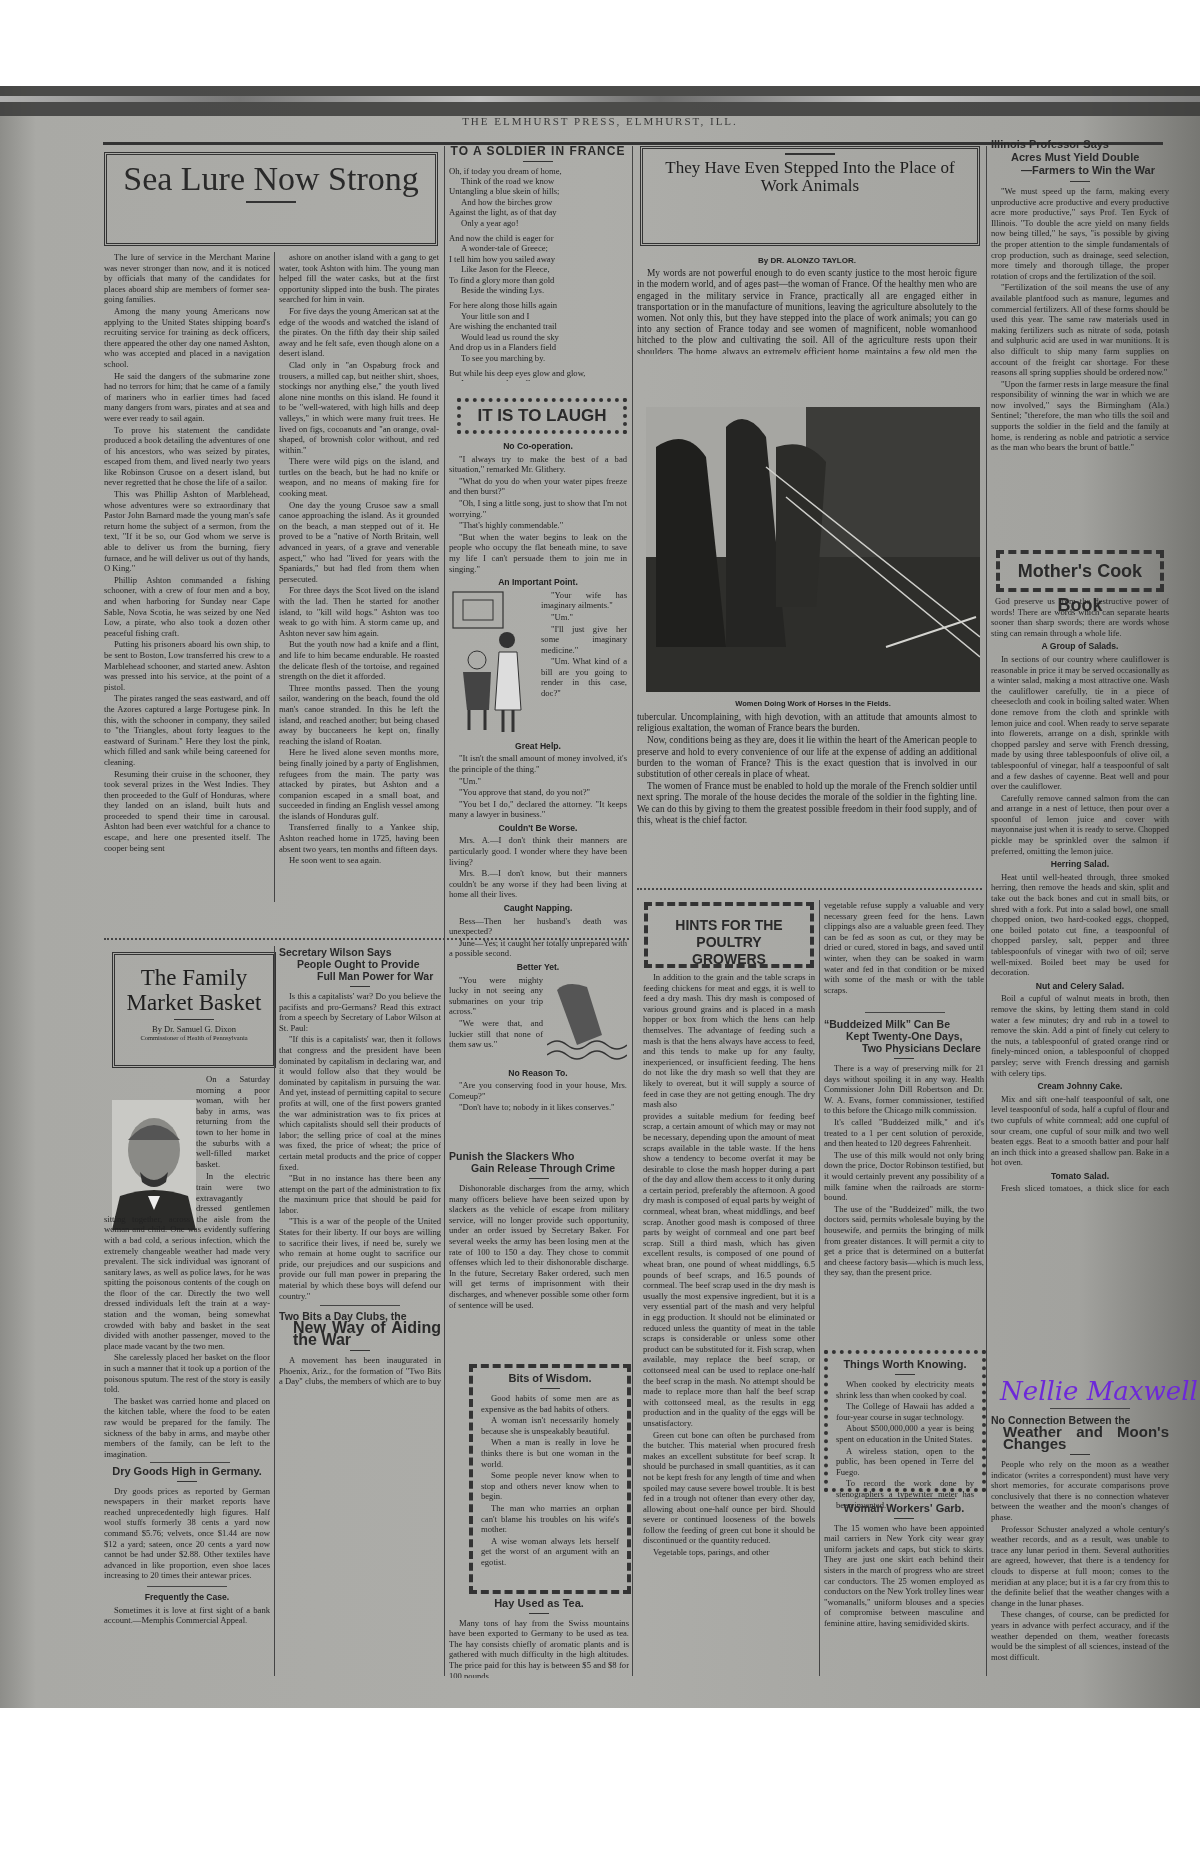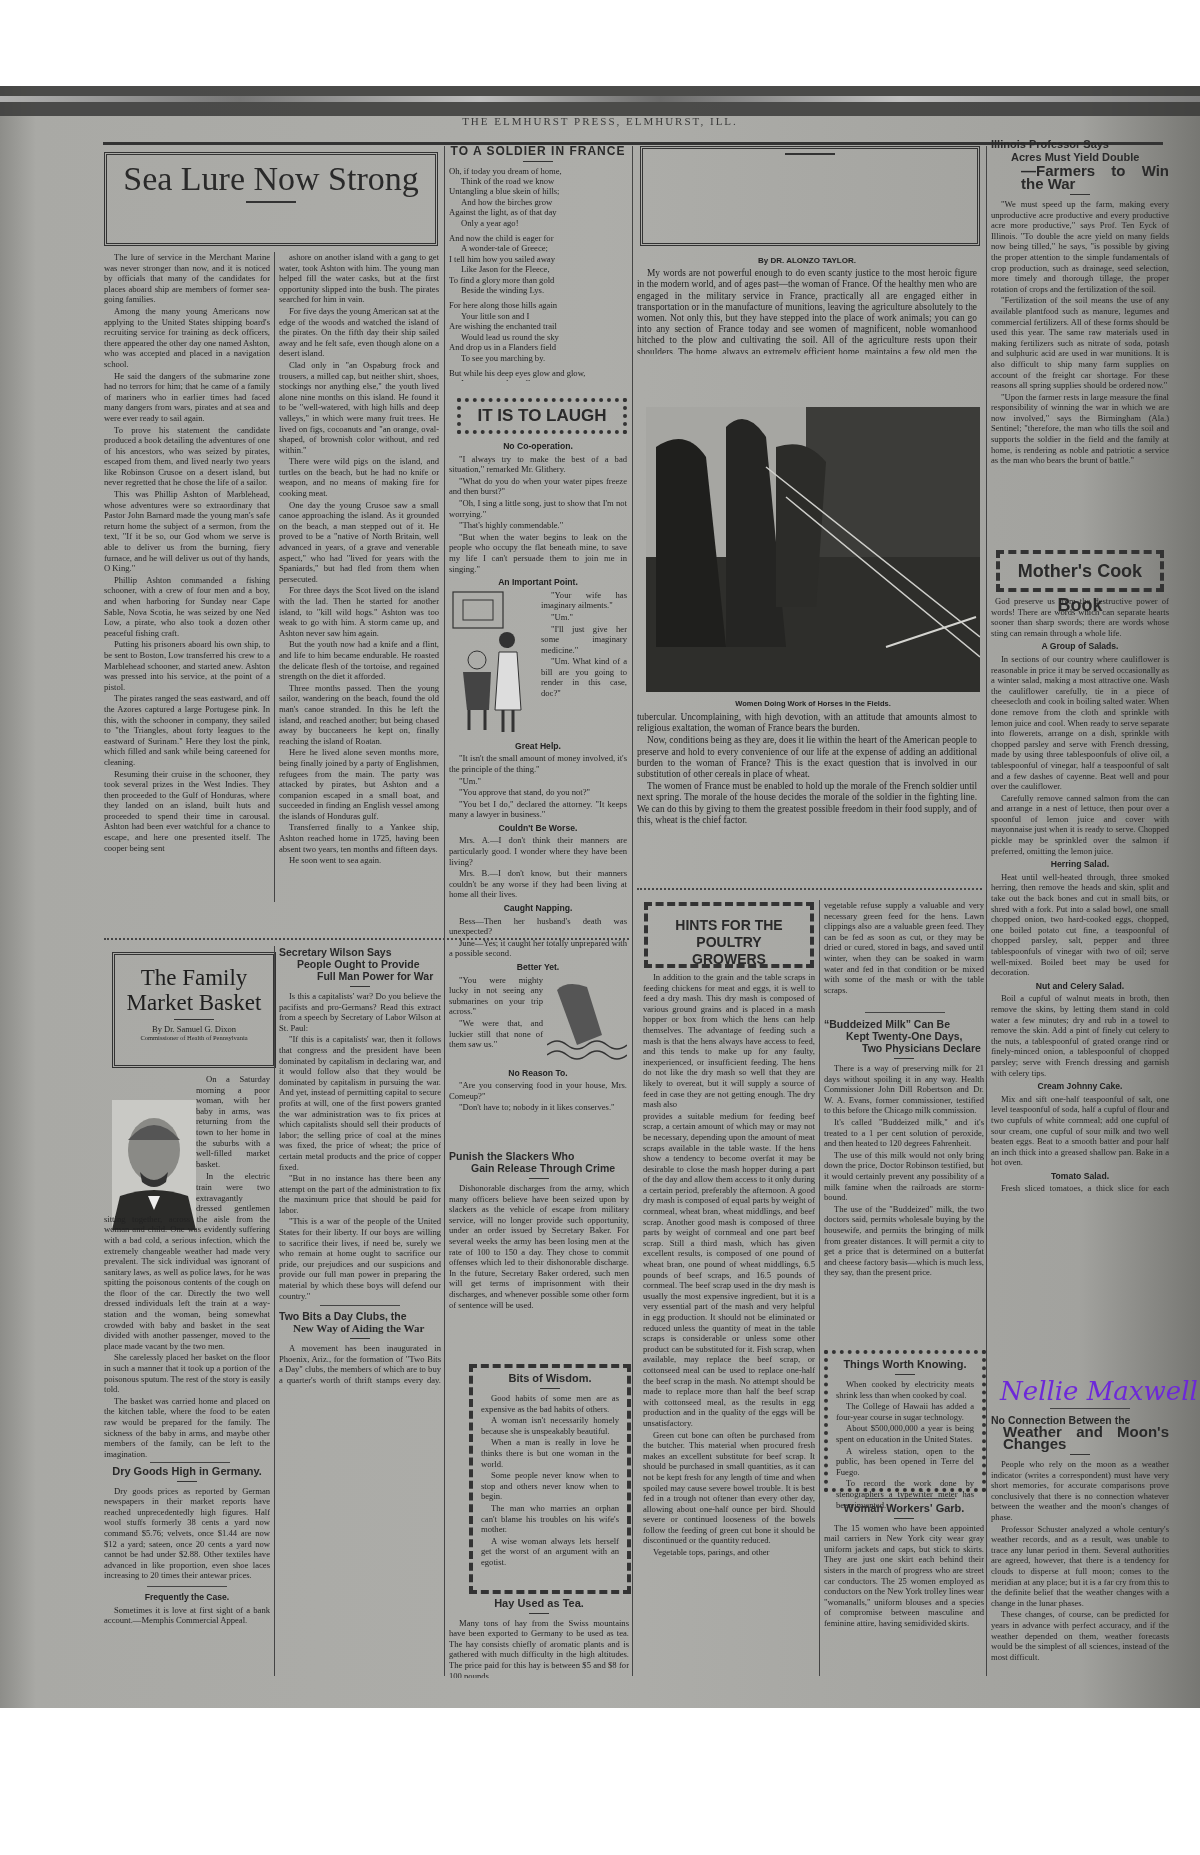--- a/index.html
+++ b/index.html
@@ -164,20 +164,21 @@
   </div>
   <div class="subhead-small" data-name="joke-title">No Reason To.</div>
   <p data-name="paragraph">"Are you conserving food in your house, Mrs. Comeup?"</p>
   <p data-name="paragraph">"Don't have to; nobody in it likes conserves."</p>
 </div>
 
 <div class="vrule" data-name="column-divider" style="left:632px;top:146px;height:1530px;"></div>
 
 <div class="boxhead" data-name="heroic-women-headline-box" style="left:640px;top:146px;width:340px;height:100px;">
   <div class="shortrule" data-name="headline-rule"></div>
+  <div style="font-size:17px;line-height:18px;padding:0 12px;" data-name="heroic-subtitle">They Have Even Stepped Into the Place of Work Animals</div>
 </div>
 <div class="col" data-name="heroic-intro" style="left:637px;top:252px;width:340px;height:102px;font-size:9.4px;line-height:11.2px;">
   <div class="subhead-small" style="font-size:8px;" data-name="byline">By DR. ALONZO TAYLOR.</div>
   <p data-name="paragraph">My words are not powerful enough to do even scanty justice to the most heroic figure in the modern world, and of ages past—the woman of France. Of the healthy men who are engaged in the military service in France, practically all are engaged either in transportation or in the manufacture of munitions, leaving the agriculture absolutely to the women. Not only this, but they have stepped into the place of work animals; you can go into any section of France today and see women of magnificent, noble womanhood hitched to the plow and cultivating the soil. All of the agriculture rests upon their shoulders. The home, always an extremely efficient home, maintains a few old men, the wounded and the</p>
 </div>
 <div class="photo" data-name="women-plowing-photo" style="left:646px;top:407px;width:334px;height:285px;">
   <svg width="334" height="285" viewBox="0 0 334 285">
     <rect x="0" y="0" width="334" height="285" fill="#3c3c39"></rect>
     <rect x="0" y="0" width="160" height="150" fill="#a6a6a2"></rect>
     <rect x="0" y="150" width="334" height="135" fill="#2e2e2b"></rect>
@@ -194,21 +195,21 @@
   <p data-name="paragraph">Now, conditions being as they are, does it lie within the heart of the American people to preserve and hold to every convenience of our life at the expense of adding an additional burden to the woman of France? This is the exact question that is involved in our substitution of other cereals in place of wheat.</p>
   <p data-name="paragraph">The women of France must be enabled to hold up the morale of the French soldier until next spring. The morale of the house decides the morale of the soldier in the fighting line. We can do this by giving to them the greatest possible freedom in their food supply, and of this, wheat is the chief factor.</p>
 </div>
 <div class="wavy" data-name="section-divider" style="left:637px;top:888px;width:345px;"></div>
 
 <div class="vrule" data-name="column-divider" style="left:986px;top:146px;height:1530px;"></div>
 
 <div class="col" data-name="illinois-professor-article" style="left:991px;top:138px;width:178px;height:400px;">
   <div class="sans-head" style="font-size:11px;line-height:13px;" data-name="headline-line">Illinois Professor Says</div>
   <div class="sans-head" style="font-size:11px;line-height:13px;padding-left:20px;" data-name="headline-line">Acres Must Yield Double</div>
-  <div class="sans-head" style="font-size:15px;line-height:13px;padding-left:30px;" data-name="headline-line">—Farmers to Win the War</div>
+  <div class="sans-head" style="font-size:11px;line-height:13px;padding-left:30px;" data-name="headline-line">—Farmers to Win the War</div>
   <div class="shortrule" style="width:20px;height:1px;" data-name="title-rule"></div>
   <p data-name="paragraph">"We must speed up the farm, making every unproductive acre productive and every productive acre more productive," says Prof. Ten Eyck of Illinois. "To double the acre yield on many fields now being tilled," he says, "is possible by giving the proper attention to the simple fundamentals of crop production, such as drainage, seed selection, more timely and thorough tillage, the proper rotation of crops and the fertilization of the soil.</p>
   <p data-name="paragraph">"Fertilization of the soil means the use of any available plantfood such as manure, legumes and commercial fertilizers. All of these forms should be used this year. The same raw materials used in making fertilizers such as nitrate of soda, potash and sulphuric acid are used in war munitions. It is also difficult to ship many farm supplies on account of the freight car shortage. For these reasons all spring supplies should be ordered now."</p>
   <p data-name="paragraph">"Upon the farmer rests in large measure the final responsibility of winning the war in which we are now involved," says the Birmingham (Ala.) Sentinel; "therefore, the man who tills the soil and supports the soldier in the field and the family at home, is rendering as noble and patriotic a service as the man who bears the brunt of battle."</p>
 </div>
 
 <div class="ornbox" data-name="mothers-cook-book-header" style="left:996px;top:550px;width:168px;height:42px;border-style:dashed;">
   <div class="sans-head" style="font-size:18px;line-height:34px;" data-name="cookbook-title">Mother's Cook Book</div>
 </div>
 <div class="col" data-name="cookbook-column" style="left:991px;top:596px;width:178px;height:600px;">
@@ -278,21 +279,21 @@
   <div class="sans-head" style="font-size:10.5px;line-height:12px;" data-name="headline-line">Secretary Wilson Says</div>
   <div class="sans-head" style="font-size:10.5px;line-height:12px;padding-left:18px;" data-name="headline-line">People Ought to Provide</div>
   <div class="sans-head" style="font-size:10.5px;line-height:12px;padding-left:38px;" data-name="headline-line">Full Man Power for War</div>
   <div class="shortrule" style="width:20px;height:1px;" data-name="title-rule"></div>
   <p data-name="paragraph">Is this a capitalists' war? Do you believe the pacifists and pro-Germans? Read this extract from a speech by Secretary of Labor Wilson at St. Paul:</p>
   <p data-name="paragraph">"If this is a capitalists' war, then it follows that congress and the president have been dominated by capitalism in declaring war, and it would follow also that they would be dominated by capitalism in pursuing the war. And yet, instead of permitting capital to secure profits at will, one of the first powers granted the war administration was to fix prices at which capitalists should sell their products of labor; the selling price of coal at the mines was fixed, the price of wheat; the price of certain metal products and the price of copper fixed.</p>
   <p data-name="paragraph">"But in no instance has there been any attempt on the part of the administration to fix the maximum price that should be paid for labor.</p>
   <p data-name="paragraph">"This is a war of the people of the United States for their liberty. If our boys are willing to sacrifice their lives, if need be, surely we who remain at home ought to sacrifice our pride, our prejudices and our suspicions and provide our full man power in preparing the material by which these boys will defend our country."</p>
   <div class="hrule" style="position:relative;width:80px;margin:4px auto;" data-name="section-divider"></div>
   <div class="sans-head" style="font-size:10.5px;line-height:12px;" data-name="headline-line">Two Bits a Day Clubs, the</div>
-  <div class="sans-head" style="font-size:11px;line-height:12px;padding-left:14px;font-family:Liberation Serif, serif;" data-name="headline-line">New Way of Aiding the War</div>
+  <div class="sans-head" style="font-size:16px;line-height:12px;padding-left:14px;" data-name="headline-line">New Way of Aiding the War</div>
   <div class="shortrule" style="width:20px;height:1px;" data-name="title-rule"></div>
   <p data-name="paragraph">A movement has been inaugurated in Phoenix, Ariz., for the formation of "Two Bits a Day" clubs, the members of which are to buy a quarter's worth of thrift stamps every day. Three men each took 100 thrift cards, pasted one stamp on each card and sold the entire lot before two blocks had been covered. "Two bits" is the old term, dating back to the early days of the country, and is still used in the South and West. Every patriotic American now wants "to do his bit," says a treasury department bulletin. The members of these clubs are carrying out this idea finely in doing their "two bits" every day. It is hoped that "Two Bits a Day" clubs will be formed all over the country in the great war-savings campaign.</p>
 
 </div>
 
 <div class="col" data-name="slackers-article" style="left:449px;top:1150px;width:180px;height:210px;">
   <div class="sans-head" style="font-size:10.5px;line-height:12px;" data-name="headline-line">Punish the Slackers Who</div>
   <div class="sans-head" style="font-size:10.5px;line-height:12px;padding-left:22px;" data-name="headline-line">Gain Release Through Crime</div>
   <div class="shortrule" style="width:20px;height:1px;" data-name="title-rule"></div>
   <p data-name="paragraph">Dishonorable discharges from the army, which many officers believe have been seized upon by slackers as the vehicle of escape from military service, will no longer provide such opportunity, under an order issued by Secretary Baker. For several weeks the army has been losing men at the rate of 100 to 150 a day. They chose to commit offenses which led to their dishonorable discharge. In the future, Secretary Baker ordered, such men will get terms of imprisonment with their discharges, and whenever possible some other form of sentence will be used.</p>

